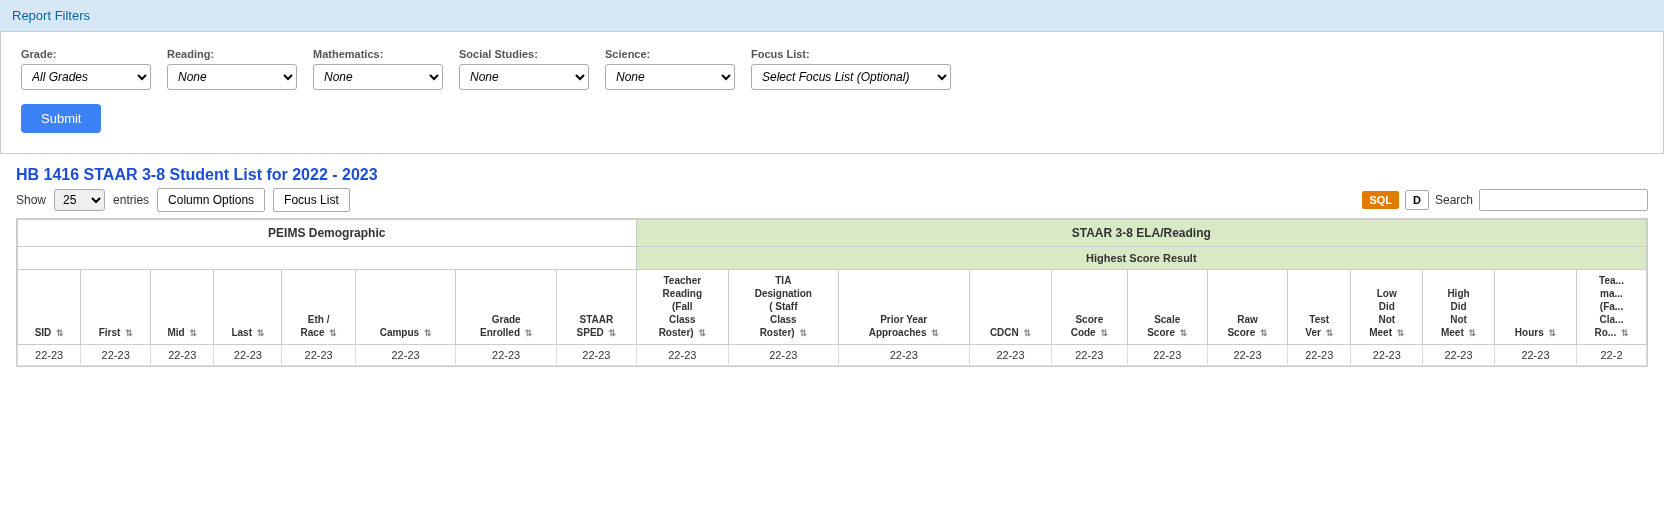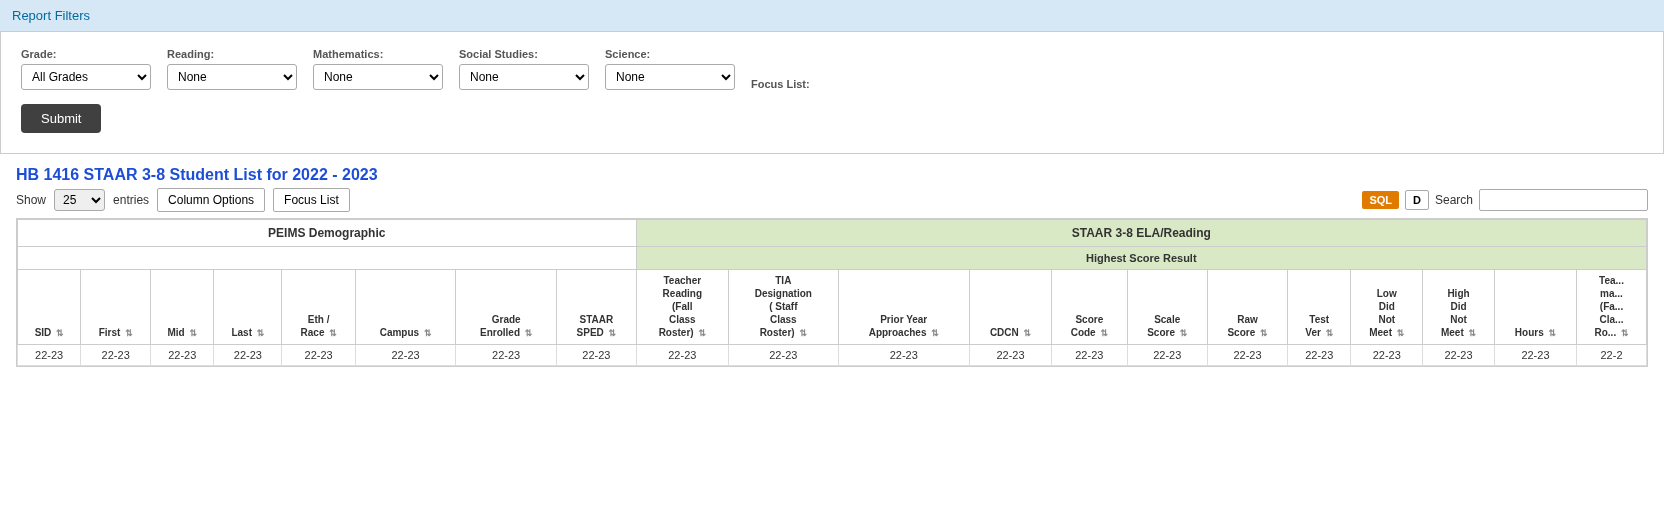--- a/index.html
+++ b/index.html
@@ -42,32 +42,33 @@
 
     .filter-group select {
       font-size: 12px;
       padding: 4px 20px 4px 6px;
       border: 1px solid #aaa;
       border-radius: 3px;
       background: #fff;
       appearance: auto;
       cursor: pointer;
       min-width: 130px;
+      font-style: italic;
     }
 
     .filter-group.focus-list select {
       min-width: 200px;
     }
 
     .submit-row {
       margin-top: 8px;
     }
 
     .btn-submit {
-      background: #404040;
+      background: #3b82f6;
       color: #fff;
       border: none;
       padding: 7px 20px;
       border-radius: 4px;
       font-size: 13px;
       cursor: pointer;
     }
 
     
     .table-section {
@@ -283,20 +284,23 @@
     <div class="filter-group">
       <label>Science:</label>
       <select>
         <option>None</option><option>Science</option>
       </select>
     </div>
 
 
     <div class="filter-group focus-list">
       <label>Focus List:</label>
+      <select>
+        <option>Select Focus List (Optional)</option>
+      </select>
     </div>
 
   </div>
 
   <div class="submit-row">
     <button class="btn-submit">Submit</button>
   </div>
 </div>
 
 <div class="table-section">

